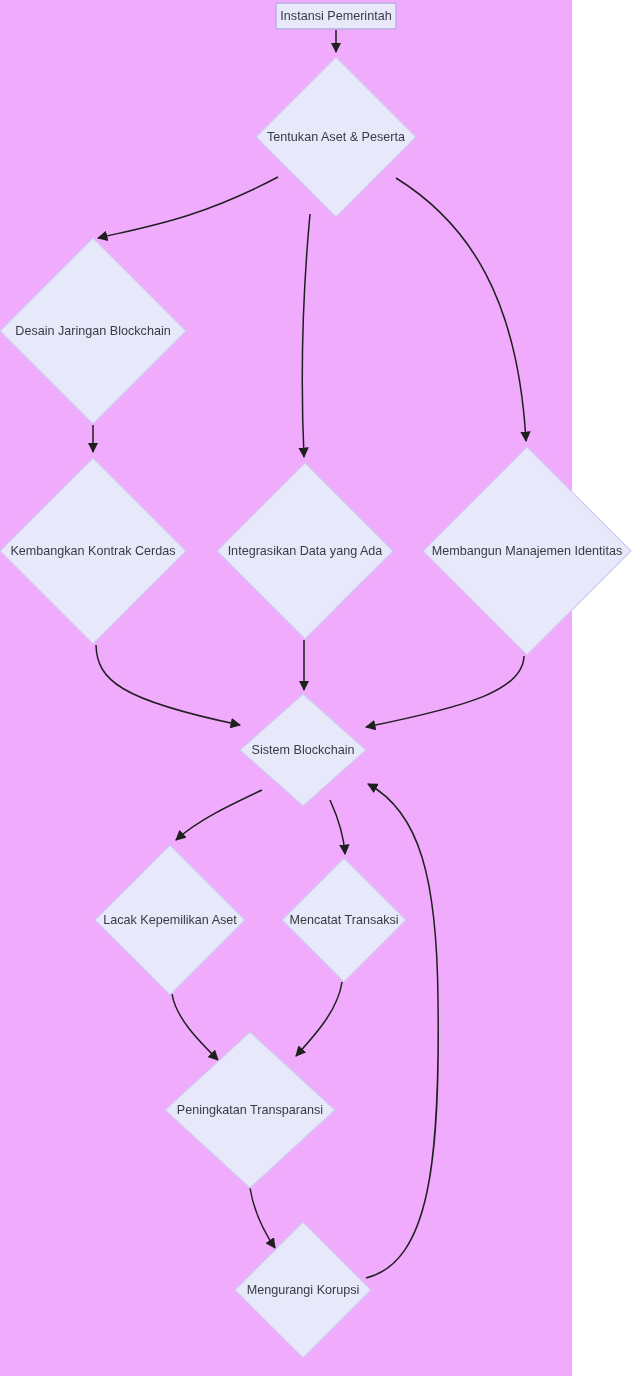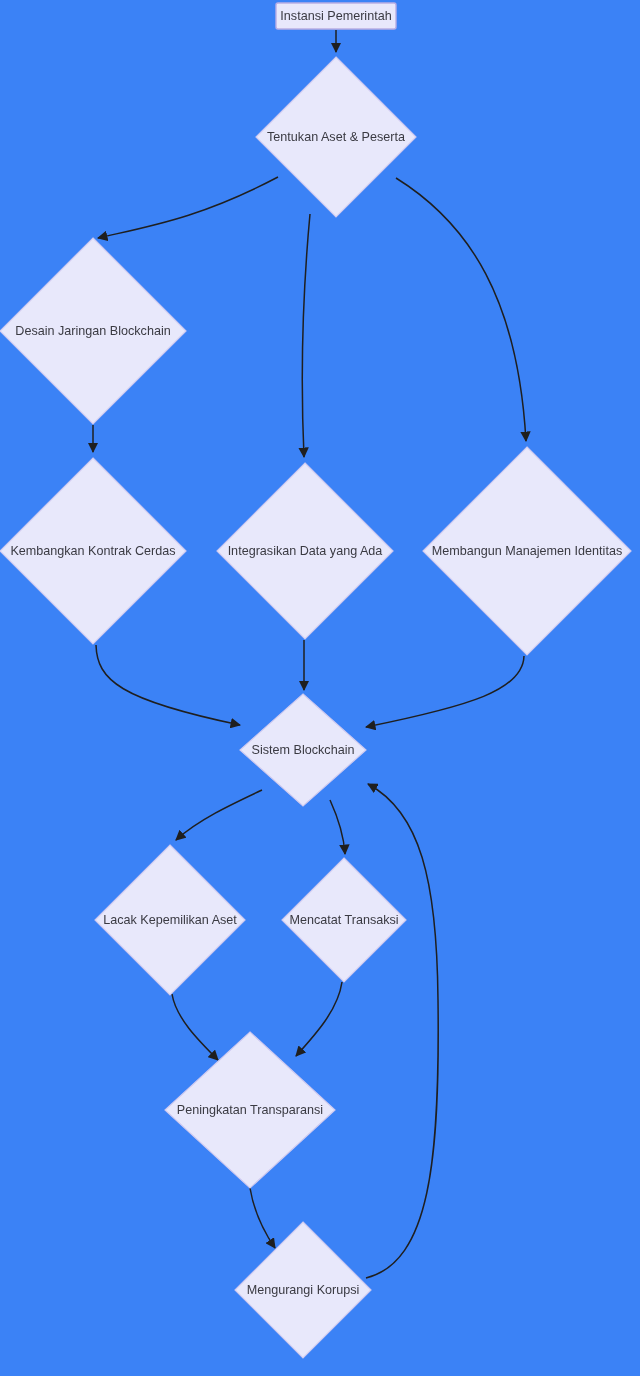--- a/index.html
+++ b/index.html
@@ -8,23 +8,23 @@
     background: #ffffff;
   }
   body {
     width: 640px;
     height: 1376px;
     font-family: "Liberation Sans", sans-serif;
     overflow: hidden;
   }
   #flowchart-root {
     position: relative;
-    width: 640px;
+    width: 572px;
     height: 1376px;
-    background: #3b82f6;
+    background: #f0abfc;
     text-decoration: underline;
   }
   svg#diagram {
     display: block;
     width: 640px;
     height: 1376px;
   }
   .node-shape {
     fill: #e8e8fb;
     stroke: #cfcaf0;

